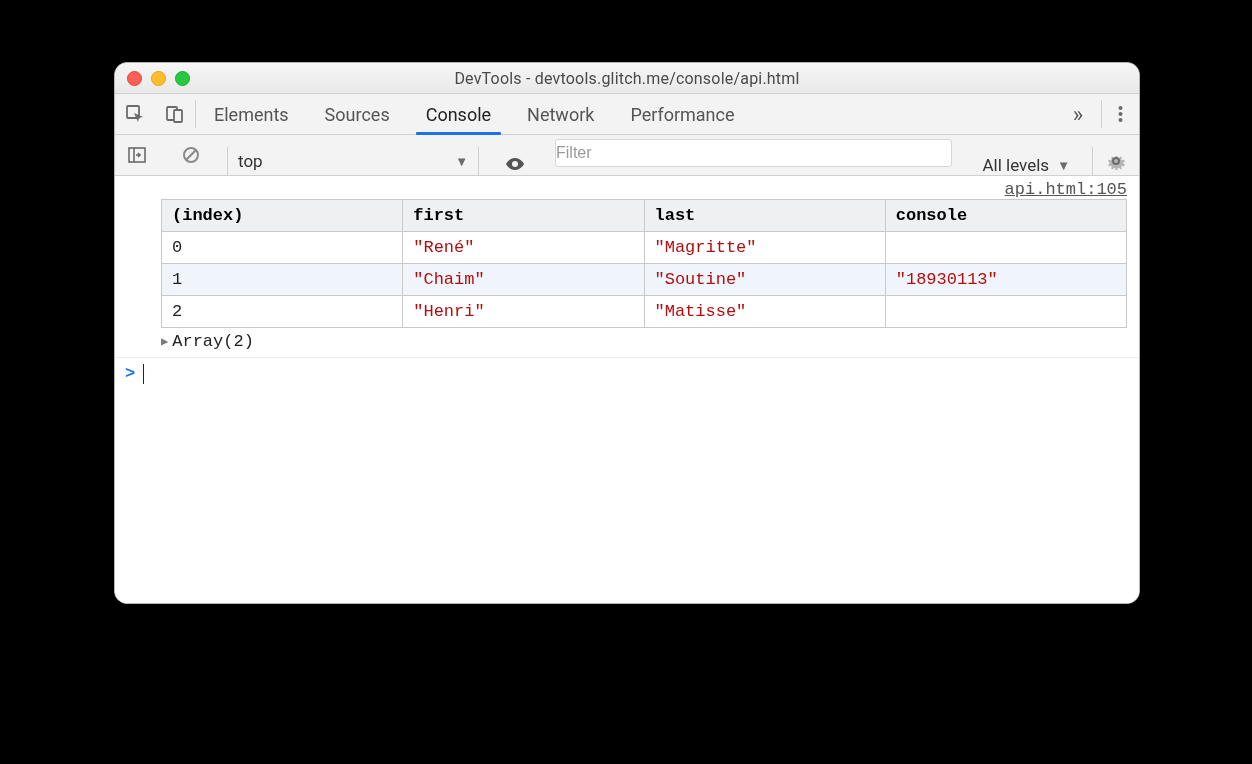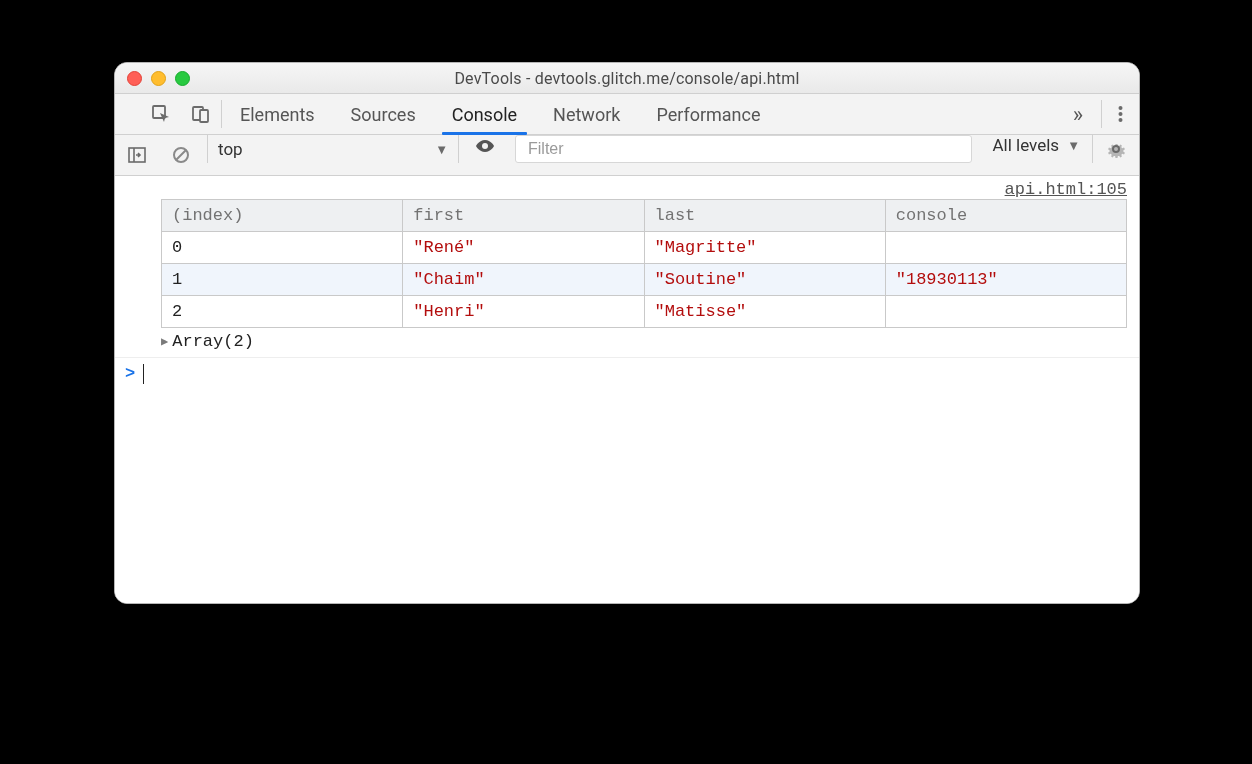--- a/index.html
+++ b/index.html
@@ -42,21 +42,20 @@
     font-size:16px;color:#4a4a4a;pointer-events:none;
     letter-spacing:.2px;
   }
   
   .tabs{
     height:40px;
     border-bottom:1px solid #d0d0d0;
     display:flex;align-items:stretch;
     background:#f3f3f3;
     flex:0 0 auto;
-    padding-left:26px;
   }
   .tabs .iconbtn{
     width:40px;display:flex;align-items:center;justify-content:center;
     color:#6b6b6b;cursor:pointer;
   }
   .vsep{width:1px;background:#d0d0d0;margin:6px 0;}
   .tablist{display:flex;align-items:stretch;flex:1;min-width:0;}
   .tab{
     padding:0 18px;display:flex;align-items:center;
     color:#555;font-size:18px;cursor:pointer;position:relative;
@@ -65,37 +64,37 @@
   .tab.active{color:#222;}
   .tab.active::after{
     content:"";position:absolute;left:8px;right:8px;bottom:-1px;height:3px;
     background:#1a73e8;border-radius:1px;
   }
   .more{padding:0 18px;display:flex;align-items:center;color:#555;font-size:22px;cursor:pointer;}
   .kebab{padding:0 16px;display:flex;align-items:center;color:#6b6b6b;cursor:pointer;}
   
   .toolbar{
     height:40px;border-bottom:1px solid #d0d0d0;background:#f3f3f3;
-    display:flex;align-items:flex-start;gap:0;flex:0 0 auto;
+    display:flex;align-items:flex-end;gap:10px;flex:0 0 auto;
   }
   .tbtn{width:44px;height:40px;display:flex;align-items:center;justify-content:center;color:#6b6b6b;cursor:pointer;}
   .context{
     display:flex;align-items:center;gap:10px;
     padding:0 10px;
     height:28px;min-width:230px;
     color:#333;font-size:17px;cursor:pointer;
     border-left:1px solid #d0d0d0;border-right:1px solid #d0d0d0;
     margin:0 4px;position:relative;
   }
   .context .caret{margin-left:auto;color:#6b6b6b;font-size:13px;}
   .eye{width:44px;display:flex;align-items:center;justify-content:center;color:#555;}
   .filter{
-    flex:1;min-width:120px;margin:0 8px;
+    flex:1;min-width:120px;margin:8px 8px;
     height:26px;border:1px solid #d7d7d7;background:#fff;border-radius:3px;
-    padding:0 12px;font-size:16px;color:#333;outline:none;
+    padding:0 0;font-size:16px;color:#333;outline:none;
   }
   .filter::placeholder{color:#9a9a9a;}
   .levels{display:flex;align-items:center;gap:8px;padding:0 12px;color:#333;font-size:17px;cursor:pointer;white-space:nowrap;}
   .levels .caret{color:#6b6b6b;font-size:13px;}
   .gear{width:46px;display:flex;align-items:center;justify-content:center;color:#6b6b6b;cursor:pointer;border-left:1px solid #d0d0d0;height:28px;}
   
   .consolebody{flex:1;overflow:auto;background:#fff;}
   .srcline{
     text-align:right;padding:4px 12px 0 0;
   }
@@ -104,21 +103,21 @@
   }
   .tablewrap{padding:0 12px 0 46px;}
   table.ct{
     border-collapse:collapse;width:100%;table-layout:fixed;
     font-size:17px;
   }
   table.ct th,table.ct td{
     border:1px solid #c9c9c9;padding:6px 10px;text-align:left;vertical-align:middle;
     overflow:hidden;white-space:nowrap;
   }
-  table.ct th{background:#eef0f2;font-weight:400;color:#737373;}
+  table.ct th{background:#eef0f2;font-weight:700;color:#000000;}
   table.ct tr.odd td{background:#f0f5fc;}
   .idx{color:#222;}
   .str{color:#b30d0d;}
   .arrline{
     display:flex;align-items:center;gap:4px;
     padding:4px 0 6px 46px;font-size:17px;color:#222;
     cursor:pointer;
   }
   .arrline .disclose{color:#7a7a7a;font-size:12px;}
   .prompt{

